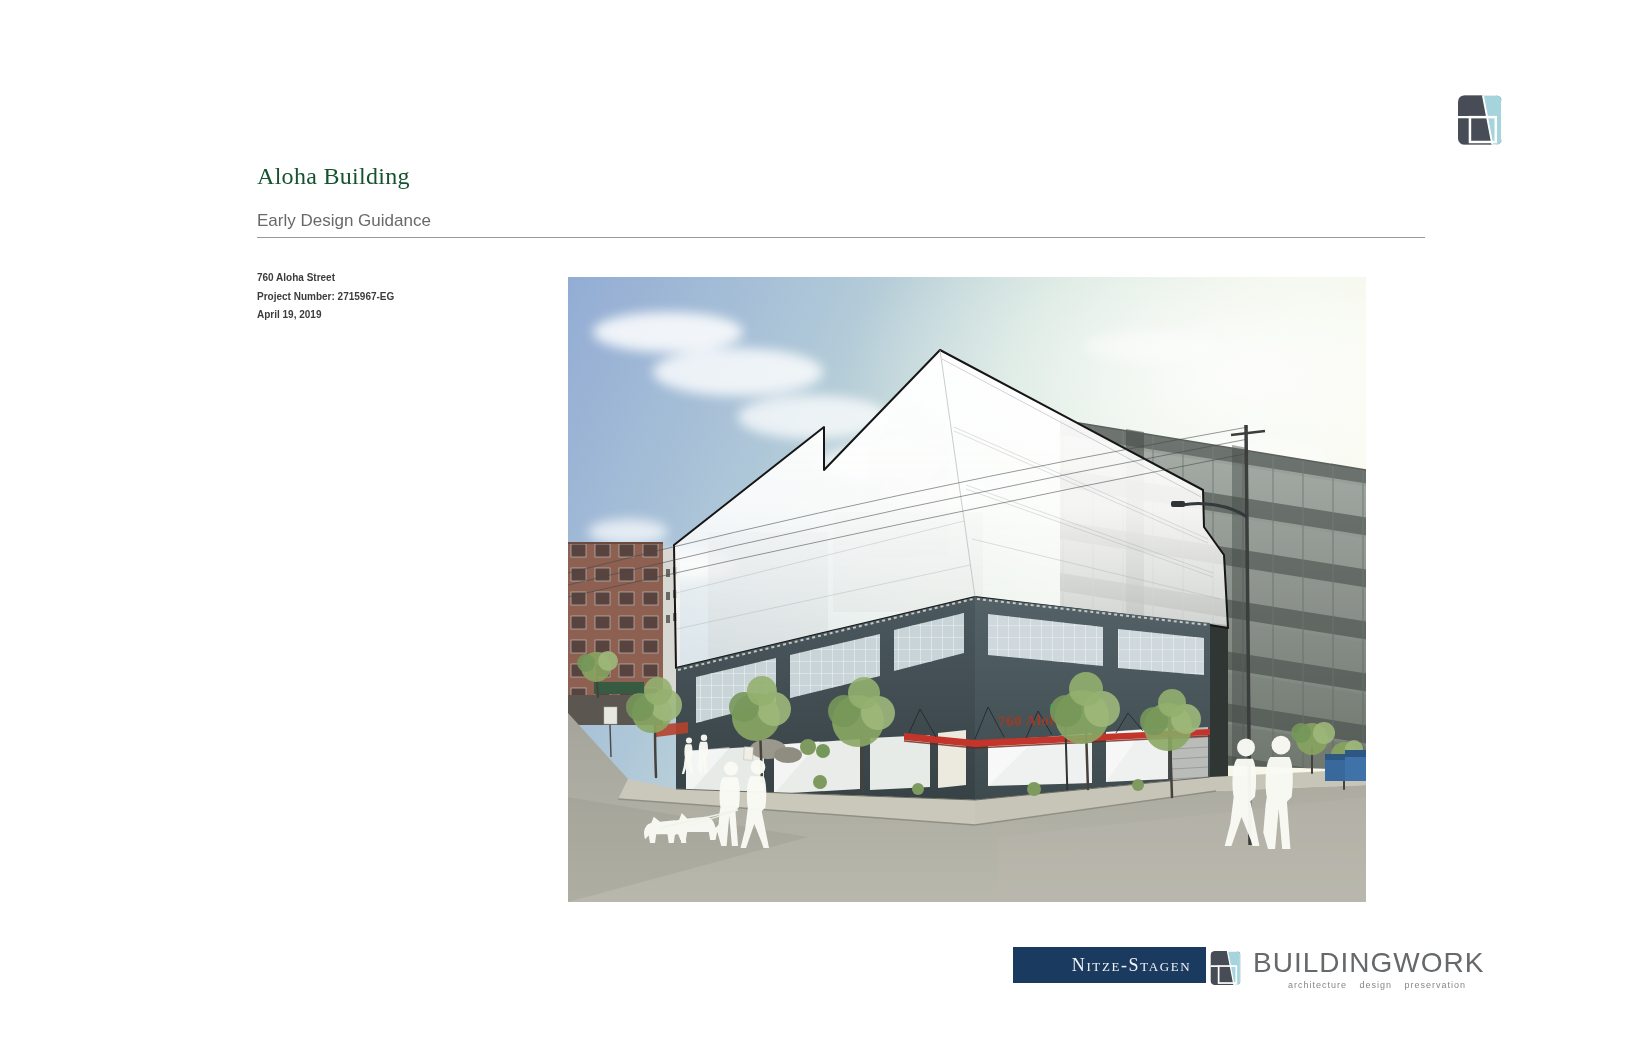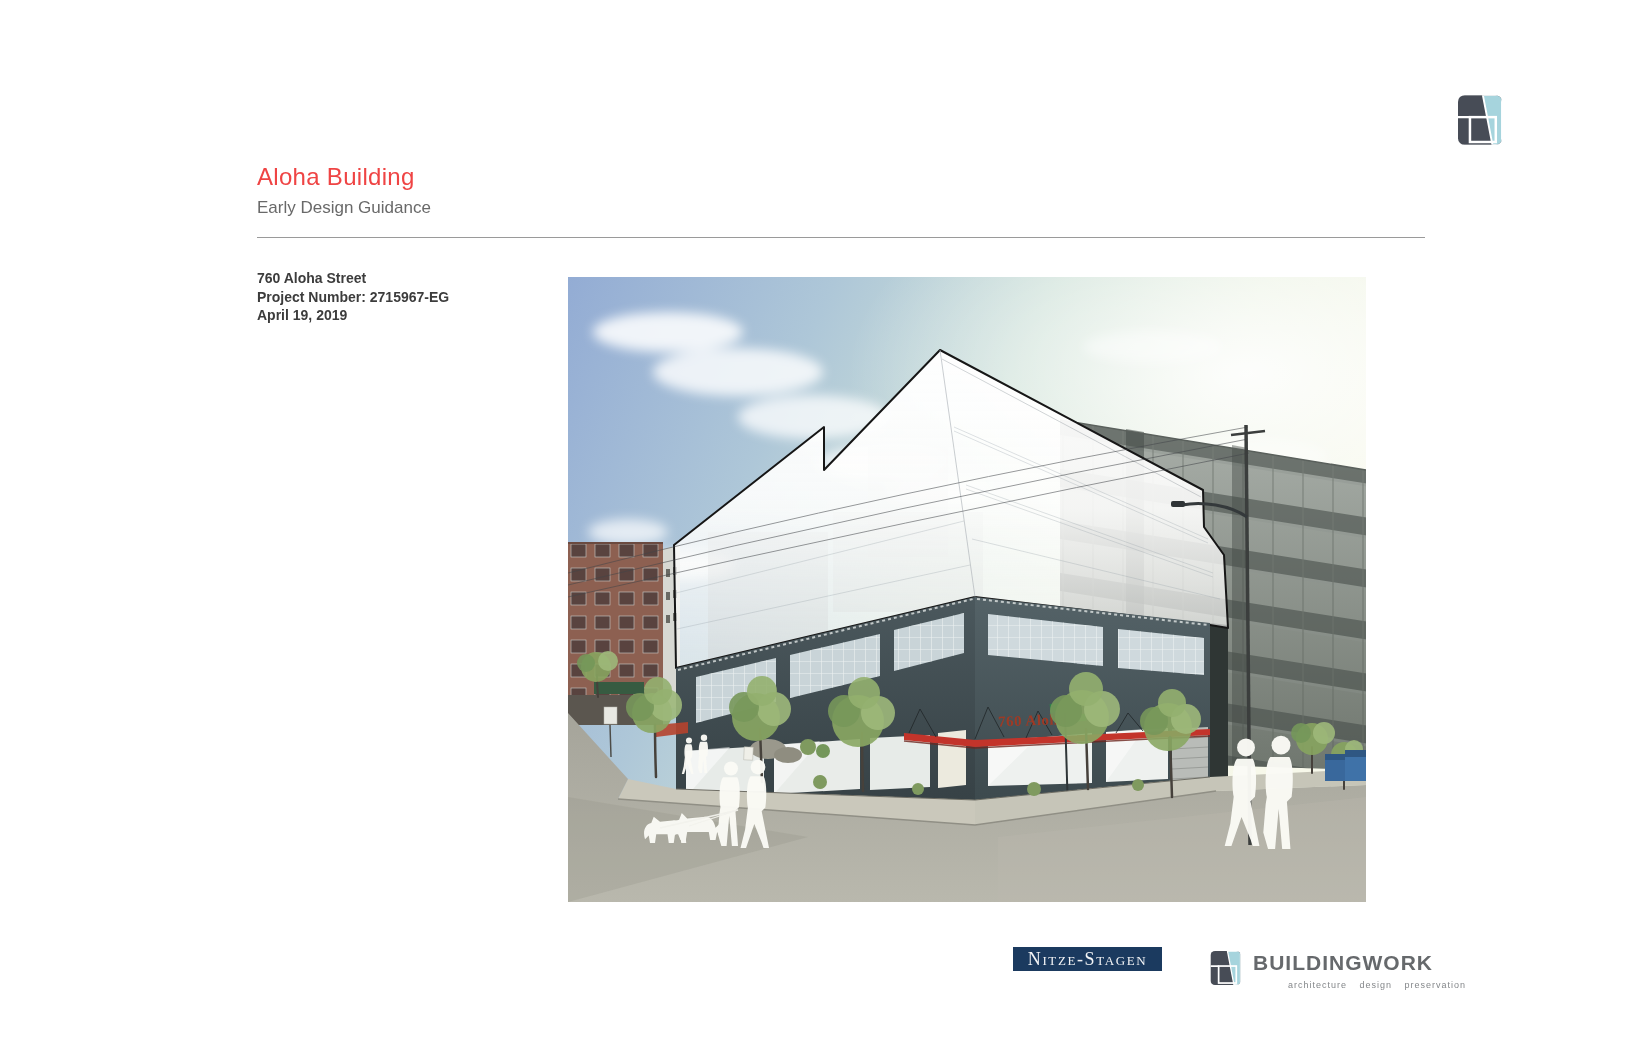--- a/index.html
+++ b/index.html
@@ -1,32 +1,32 @@
 <!DOCTYPE html>
 <html><head>
 <meta charset="utf-8">
 <style>
   html,body{margin:0;padding:0;background:#ffffff;}
   body{width:1632px;height:1056px;position:relative;overflow:hidden;
        font-family:"Liberation Sans", sans-serif;color:#3e3e3e;}
   .corner-logo{position:absolute;left:1458px;top:94px;width:44px;height:52px;}
   .titleblock{position:absolute;left:257px;top:163px;}
-  .titleblock h1{margin:0;font-size:24px;font-weight:500;letter-spacing:.3px;color:#ef4444;}
-  .titleblock .subtitle{margin:7px 0 0 0;font-size:17px;font-weight:400;color:#696969;}
+  .titleblock h1{margin:0;font-size:24px;font-weight:500;letter-spacing:.3px;color:#14532d;font-family:Liberation Serif, serif;}
+  .titleblock .subtitle{margin:21px 0 0 0;font-size:17px;font-weight:400;color:#696969;}
   .rule{position:absolute;left:257px;top:237px;width:1168px;border-top:1.5px solid #9a9a9a;}
-  .info{position:absolute;left:257px;top:269px;font-size:14px;font-weight:bold;
+  .info{position:absolute;left:257px;top:269px;font-size:10px;font-weight:bold;
         line-height:18.5px;color:#3c3c3c;}
   .rendering{position:absolute;left:568px;top:277px;width:798px;height:625px;margin:0;}
-  .footer-nitze{position:absolute;left:1013px;top:947px;width:149px;height:24px;
-        background:#1b3a5f;display:flex;align-items:center;justify-content:center;}
+  .footer-nitze{position:absolute;left:1013px;top:947px;width:149px;height:36px;
+        background:#1b3a5f;display:flex;align-items:center;justify-content:center;padding-left:44px;}
   .footer-nitze span{font-family:"Liberation Serif", serif;font-variant:small-caps;
         font-size:18px;letter-spacing:1.6px;color:#f3f4f6;}
   .footer-bw-mark{position:absolute;left:1210px;top:951px;width:31px;height:34px;}
   .footer-bw-name{position:absolute;left:1253px;top:950px;width:190px;height:26px;
-        font-size:21px;letter-spacing:1px;color:#66696c;font-weight:700;line-height:26px;}
+        font-size:28px;letter-spacing:1px;color:#66696c;font-weight:400;line-height:26px;}
   .footer-bw-tagline{position:absolute;left:1278px;top:980px;width:188px;text-align:right;
         font-size:9px;letter-spacing:1px;word-spacing:9px;color:#84878a;}
 </style>
 </head>
 <body>
 
 <svg width="0" height="0" style="position:absolute">
   <defs>
     <symbol id="bwmark" viewBox="0 0 46 52">
       <clipPath id="bwclip">

